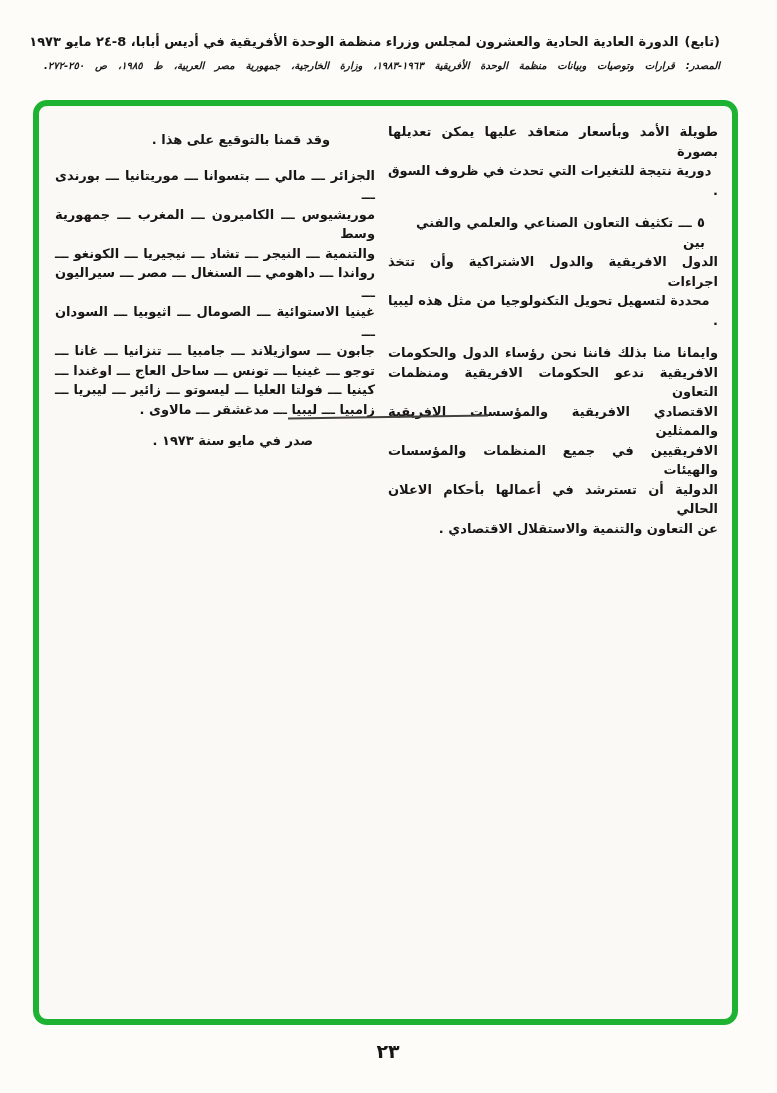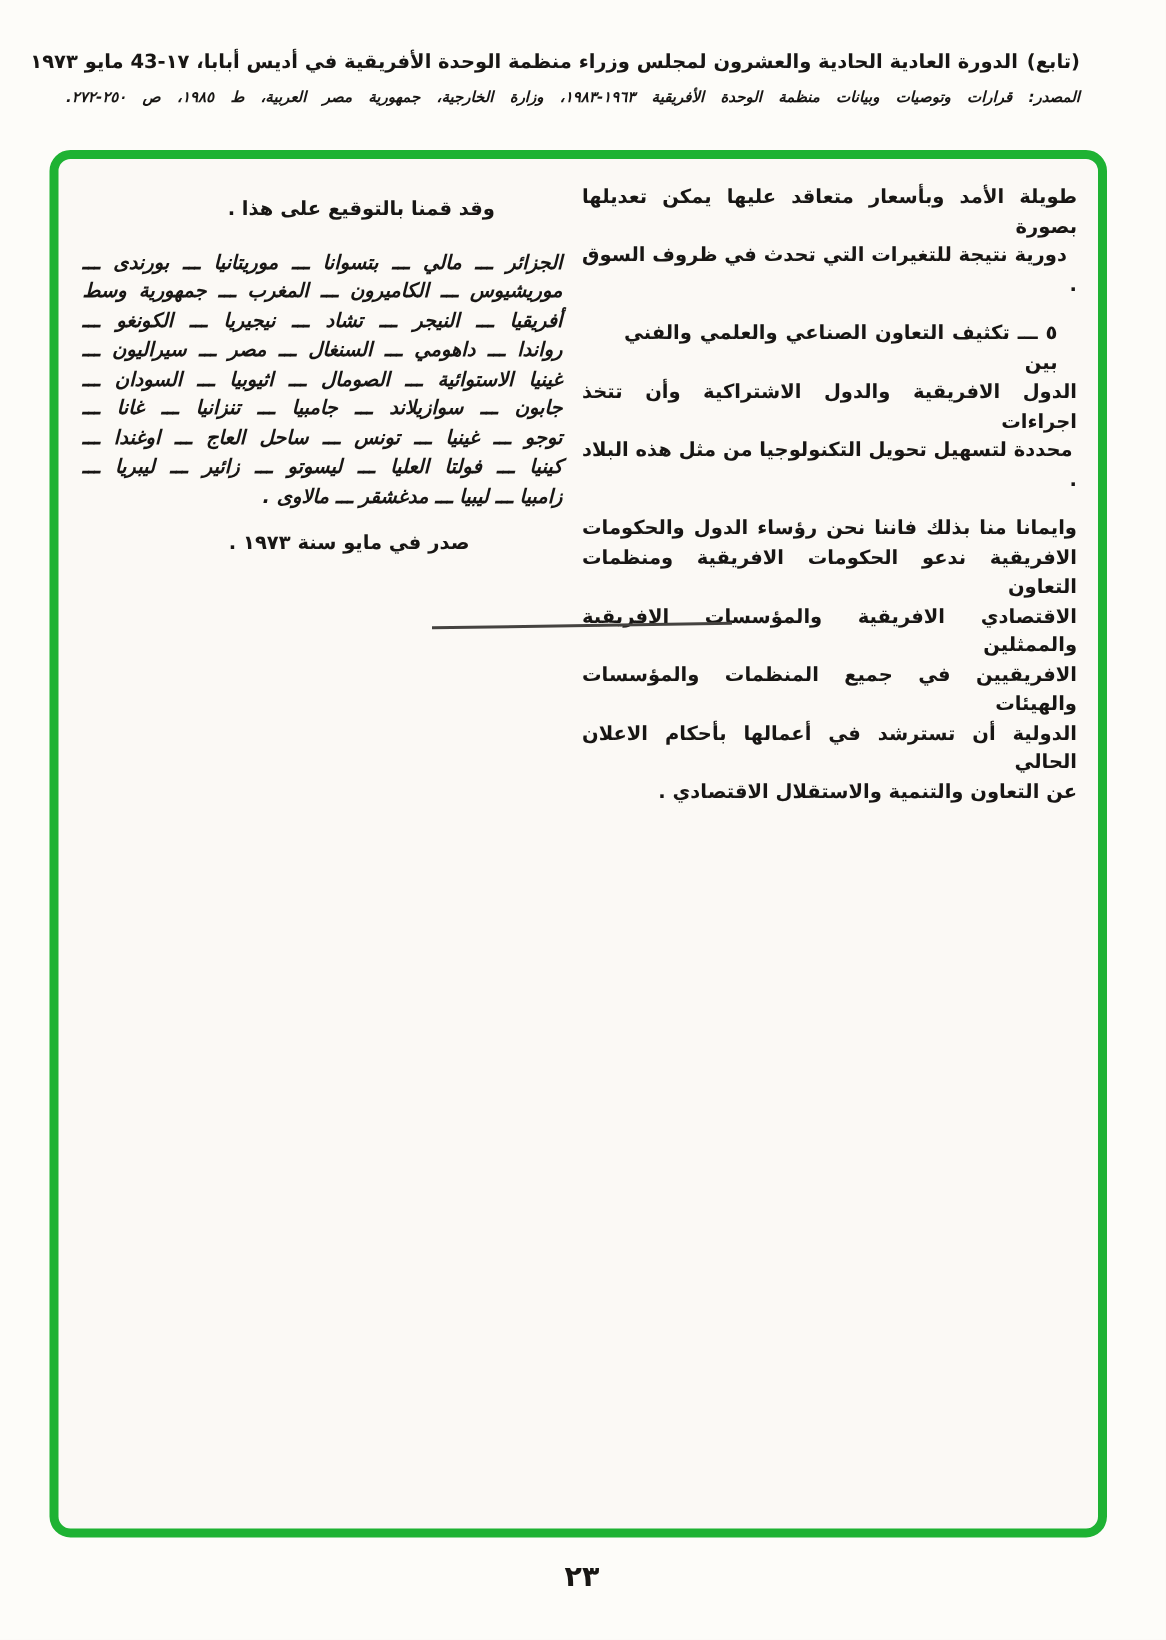--- a/index.html
+++ b/index.html
@@ -52,21 +52,21 @@
 
   .para { margin: 0 0 13px 0; }
   .line {
     font-size: 13px; line-height: 19.5px;
     text-align: justify; text-align-last: justify;
   }
   .line.last { text-align: left; text-align-last: right; }
   .line.indent { padding-right: 13px; margin-left: 28px; }
   .sig-line { font-size: 13px; line-height: 19.5px; text-align: right; padding-right: 45px; }
   .issued-line { font-size: 13px; line-height: 19.5px; text-align: right; padding-right: 62px; margin-top: 12px; }
-  .countries { margin-top: 16px; font-style: italic; }
+  .countries { margin-top: 16px; }
 
   
   .rule {
     position: absolute;
     left: 288px; top: 416px;
     width: 200px; height: 2px;
     background: #454340;
     transform: rotate(-0.9deg);
   }
 
@@ -79,53 +79,53 @@
   }
 </style>
 </head>
 <body>
 
 <div class="stage">
 
   <div class="header">
     <div class="h-line1">
       <span>(تابع)</span>
-      <span class="h-title">الدورة العادية الحادية والعشرون لمجلس وزراء منظمة الوحدة الأفريقية في أديس أبابا، ١٧-43 مايو ١٩٧٣</span>
+      <span class="h-title">الدورة العادية الحادية والعشرون لمجلس وزراء منظمة الوحدة الأفريقية في أديس أبابا، 8-٢٤ مايو ١٩٧٣</span>
     </div>
     <div class="h-line2">المصدر: قرارات وتوصيات وبيانات منظمة الوحدة الأفريقية ١٩٦٣-١٩٨٣، وزارة الخارجية، جمهورية مصر العربية، ط ١٩٨٥، ص ٢٥٠-٢٧٢.</div>
   </div>
 
   <div class="green-box"></div>
 
   <div class="col col-right">
     <div class="para">
       <div class="line">طويلة الأمد وبأسعار متعاقد عليها يمكن تعديلها بصورة</div>
       <div class="line last">دورية نتيجة للتغيرات التي تحدث في ظروف السوق .</div>
     </div>
     <div class="para">
       <div class="line indent">٥ ـــ تكثيف التعاون الصناعي والعلمي والفني بين</div>
       <div class="line">الدول الافريقية والدول الاشتراكية وأن تتخذ اجراءات</div>
-      <div class="line last">محددة لتسهيل تحويل التكنولوجيا من مثل هذه البلاد .</div>
+      <div class="line last">محددة لتسهيل تحويل التكنولوجيا من مثل هذه ليبيا .</div>
     </div>
     <div class="para">
       <div class="line">وايمانا منا بذلك فاننا نحن رؤساء الدول والحكومات</div>
       <div class="line">الافريقية ندعو الحكومات الافريقية ومنظمات التعاون</div>
       <div class="line">الاقتصادي الافريقية والمؤسسات الافريقية والممثلين</div>
       <div class="line">الافريقيين في جميع المنظمات والمؤسسات والهيئات</div>
       <div class="line">الدولية أن تسترشد في أعمالها بأحكام الاعلان الحالي</div>
       <div class="line last">عن التعاون والتنمية والاستقلال الاقتصادي .</div>
     </div>
   </div>
 
   <div class="col col-left">
     <div class="sig-line">وقد قمنا بالتوقيع على هذا .</div>
     <div class="countries">
       <div class="line">الجزائر ـــ مالي ـــ بتسوانا ـــ موريتانيا ـــ بورندى ـــ</div>
       <div class="line">موريشيوس ـــ الكاميرون ـــ المغرب ـــ جمهورية وسط</div>
-      <div class="line">أفريقيا ـــ النيجر ـــ تشاد ـــ نيجيريا ـــ الكونغو ـــ</div>
+      <div class="line">والتنمية ـــ النيجر ـــ تشاد ـــ نيجيريا ـــ الكونغو ـــ</div>
       <div class="line">رواندا ـــ داهومي ـــ السنغال ـــ مصر ـــ سيراليون ـــ</div>
       <div class="line">غينيا الاستوائية ـــ الصومال ـــ اثيوبيا ـــ السودان ـــ</div>
       <div class="line">جابون ـــ سوازيلاند ـــ جامبيا ـــ تنزانيا ـــ غانا ـــ</div>
       <div class="line">توجو ـــ غينيا ـــ تونس ـــ ساحل العاج ـــ اوغندا ـــ</div>
       <div class="line">كينيا ـــ فولتا العليا ـــ ليسوتو ـــ زائير ـــ ليبريا ـــ</div>
       <div class="line last">زامبيا ـــ ليبيا ـــ مدغشقر ـــ مالاوى .</div>
     </div>
     <div class="issued-line">صدر في مايو سنة ١٩٧٣ .</div>
   </div>
 

